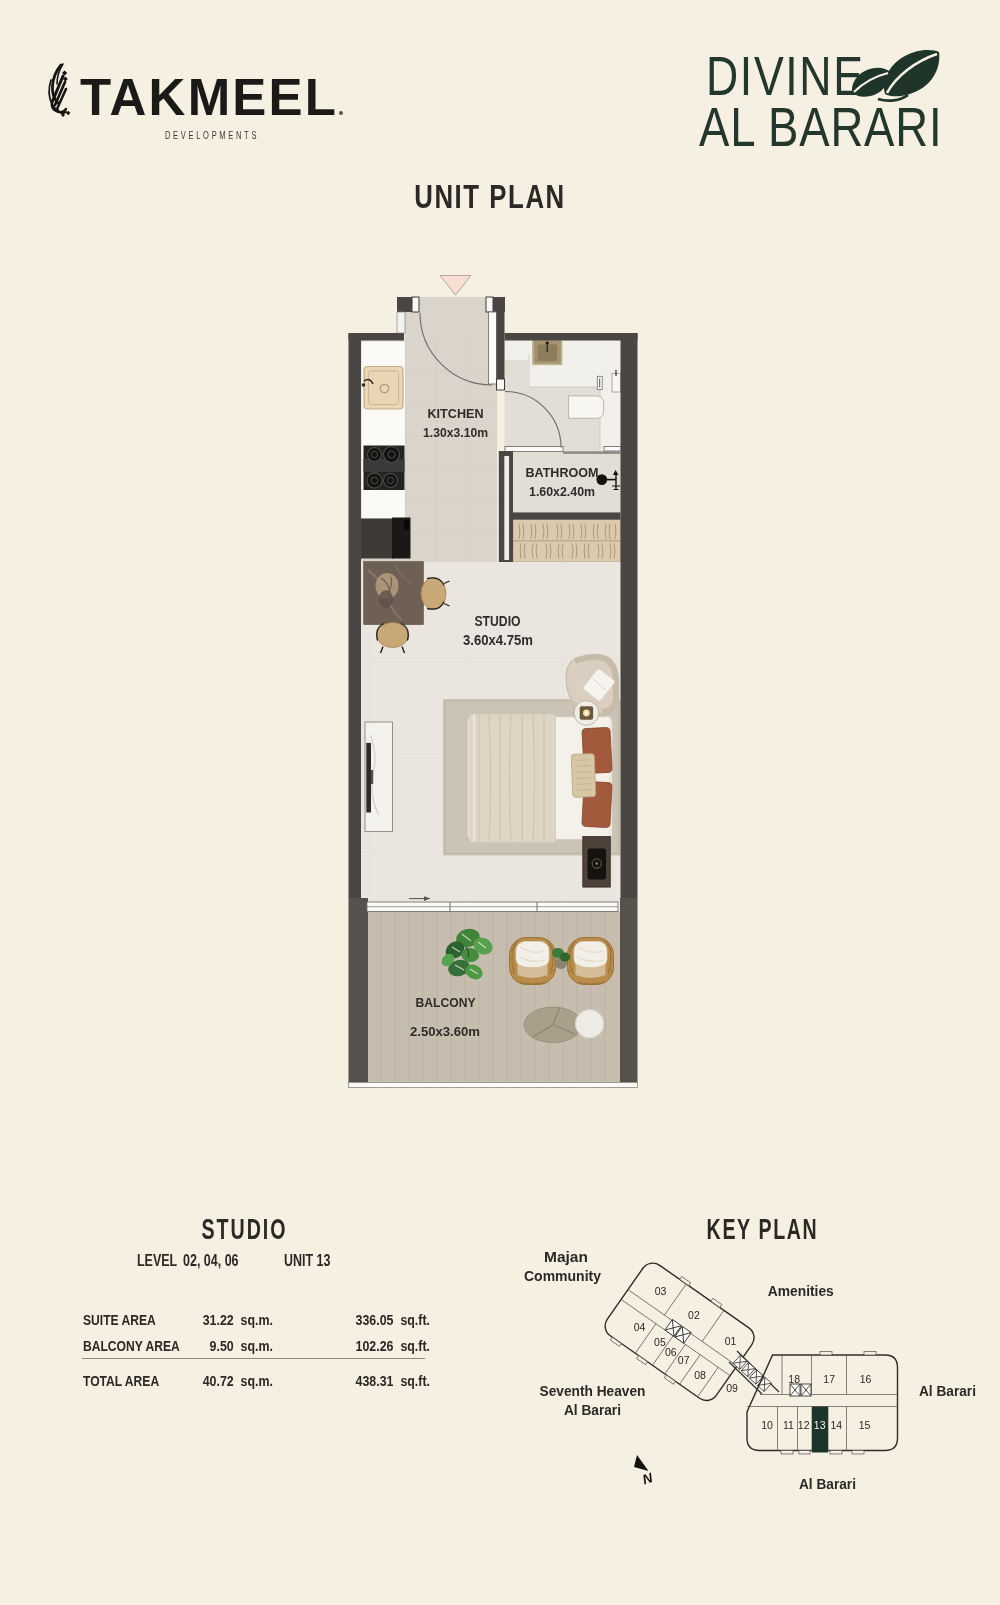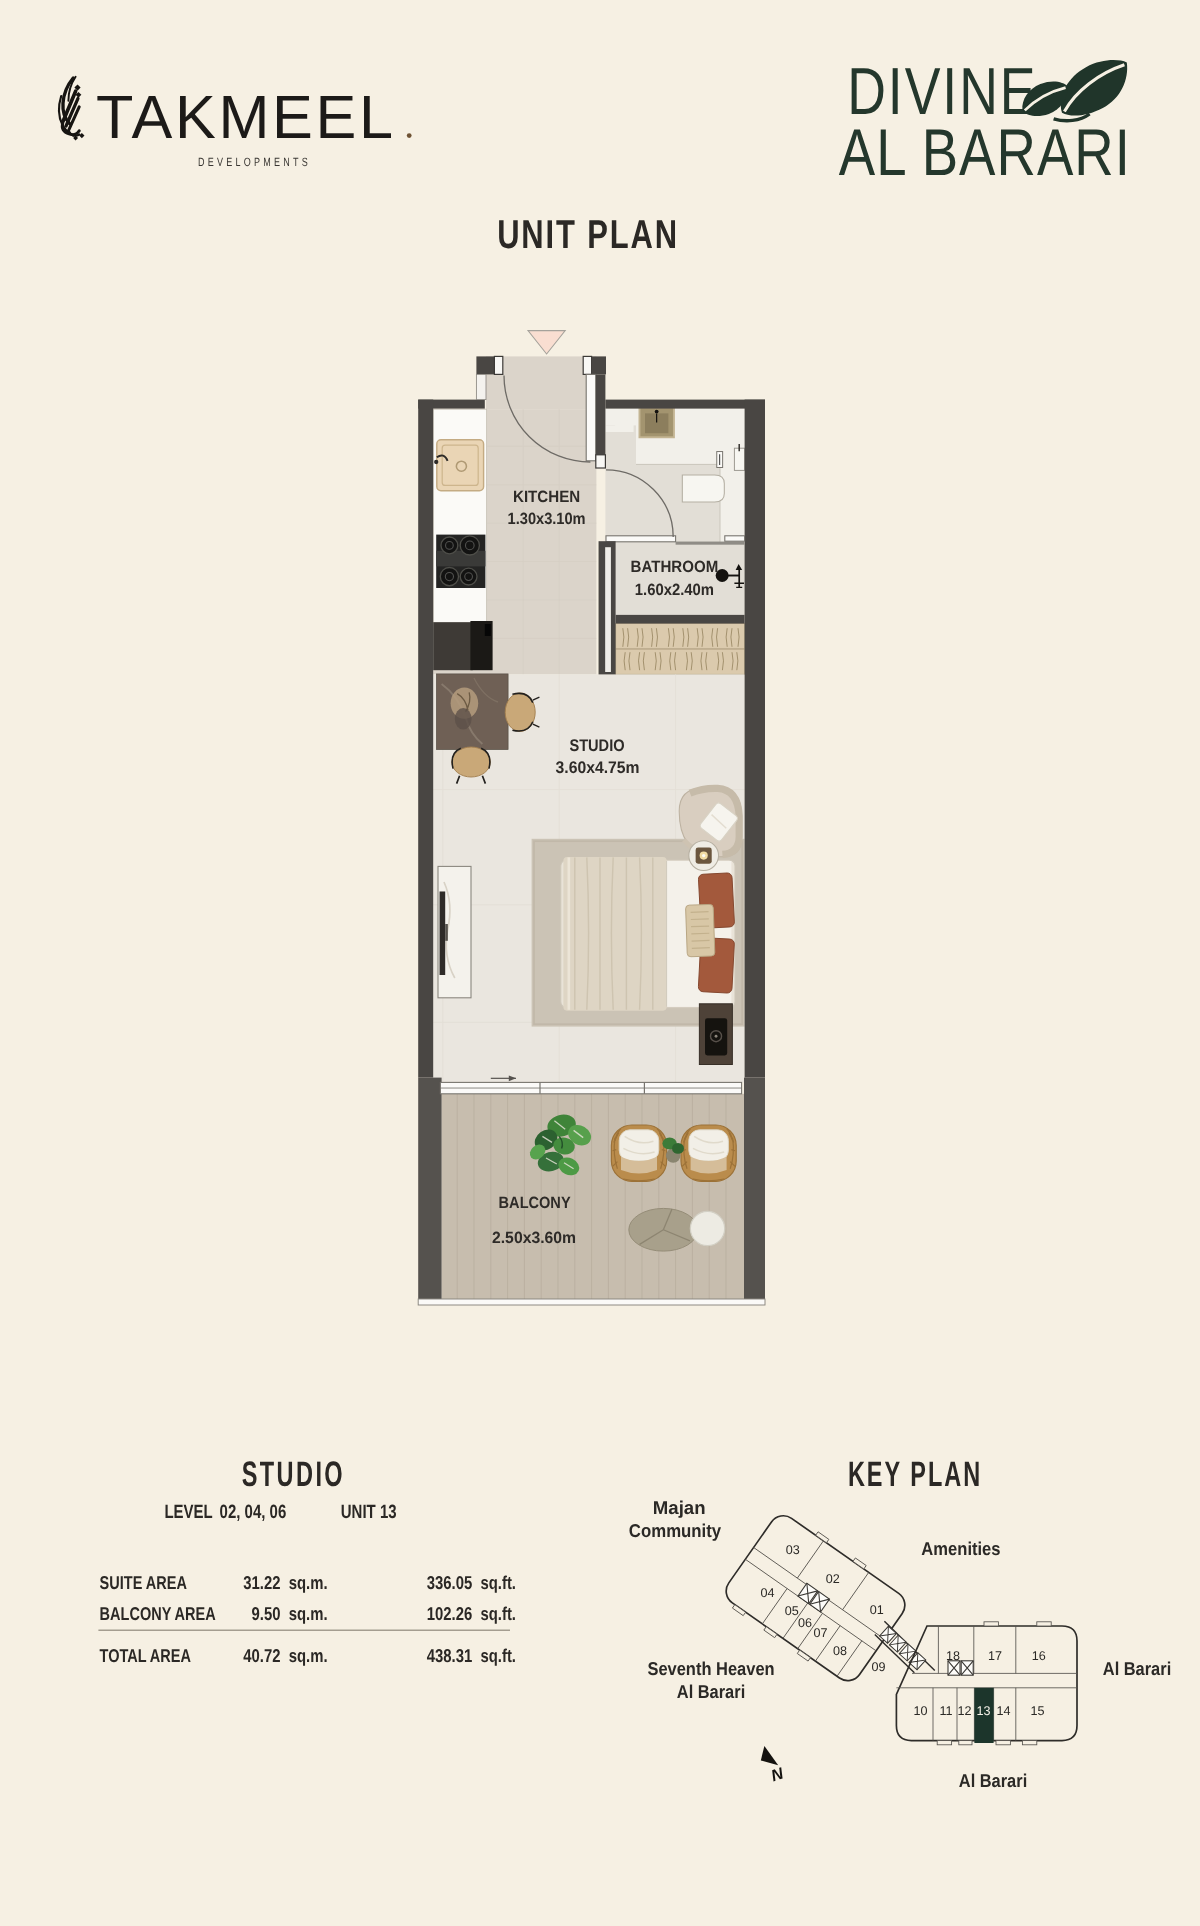--- a/index.html
+++ b/index.html
@@ -24,21 +24,21 @@
     <path d="M13,47 C15,51 19,52 22,50" stroke-width="2"></path>
   </g>
   <g fill="#171512">
     <path d="M18,11 l2.6,-2.6 l2.6,2.6 l-2.6,2.6 Z"></path>
     <path d="M19,17 l2.4,-2.4 l2.4,2.4 l-2.4,2.4 Z"></path>
     <path d="M22,51 l2.2,-2.2 l2.2,2.2 l-2.2,2.2 Z"></path>
     <path d="M17,53 l2,-2 l2,2 l-2,2 Z"></path>
   </g>
 </svg>
 
-<div class="abs" style="left:80px;top:72px;font-size:51px;line-height:1;letter-spacing:2.2px;color:#1c1a18;font-weight:400;">TAKMEEL</div>
+<div class="abs" style="left:80px;top:72px;font-size:51px;line-height:1;letter-spacing:2.2px;color:#1c1a18;font-weight:700;">TAKMEEL</div>
 
 <div class="abs" style="left:339px;top:111px;width:4px;height:4px;border-radius:50%;background:#6e5233;"></div>
 
 <div class="abs" style="left:164.5px;top:129.5px;font-size:10px;letter-spacing:3.6px;color:#3a3733;transform:scale(0.75,1);transform-origin:left top;">DEVELOPMENTS</div>
 
 <div class="abs" style="left:706px;top:48.6px;font-size:55.5px;line-height:1;letter-spacing:2px;color:#24372c;transform:scale(0.805,1);transform-origin:left top;">DIVINE</div>
 
 <div class="abs" style="left:699px;top:99.6px;font-size:55px;line-height:1;letter-spacing:1px;color:#24372c;transform:scale(0.827,1);transform-origin:left top;">AL BARARI</div>
 
 <svg class="abs" style="left:848px;top:46px;" width="96" height="58" viewBox="0 0 96 58">

